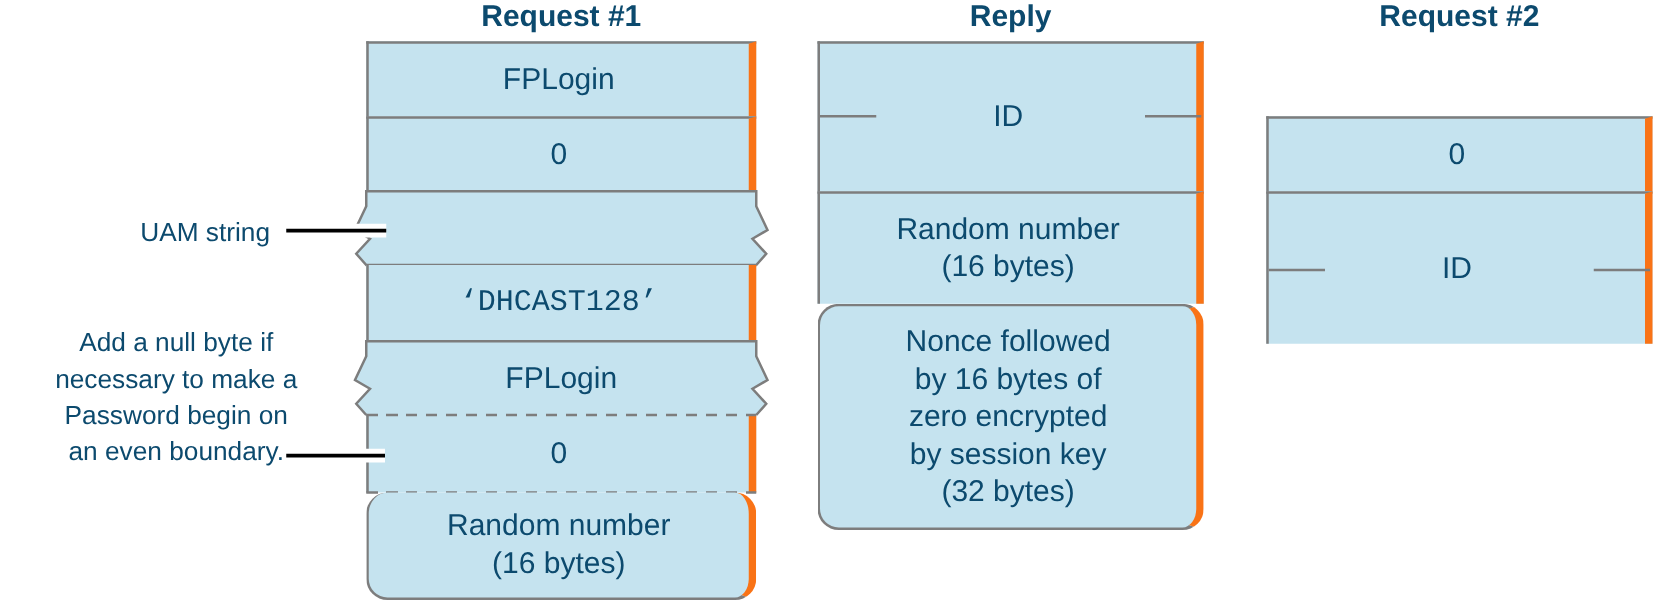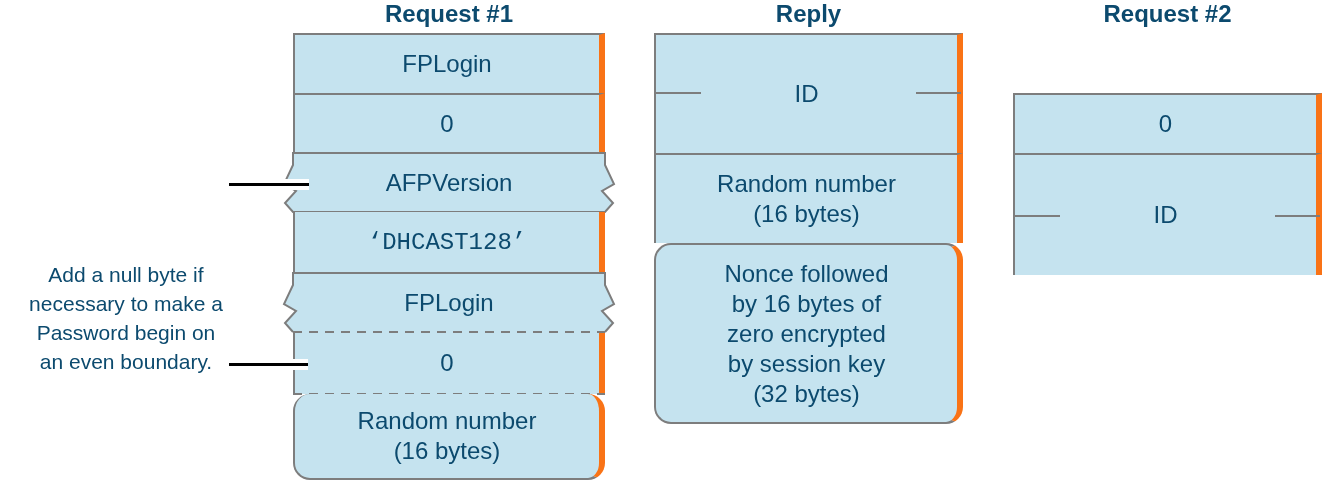--- a/index.html
+++ b/index.html
@@ -43,21 +43,20 @@
   <div class="col-title" style="left:293px;width:312px;">Request #1</div>
   <div class="col-title" style="left:654px;width:309px;">Reply</div>
   <div class="col-title" style="left:1013px;width:309px;">Request #2</div>
 
   <div class="cell bt bl br" style="left:293px;top:33px;width:312px;height:60px;">FPLogin</div>
   <div class="cell bt bl br" style="left:293px;top:93px;width:312px;height:60px;">0</div>
 
   <svg class="torn-svg" style="left:281px;top:151px;" width="336" height="63" viewBox="0 0 336 63">
     <polygon points="12,2 324,2 324,14 333,33 321,40 332,52 324,61 12,61 4,52 15,40 3,33 12,14" fill="#c5e3ef" stroke="#7d7d7d" stroke-width="2" stroke-linejoin="miter"></polygon>
   </svg>
-  <div class="cell torn-label" style="left:293px;top:153px;width:312px;height:59px;">AFPVersion</div>
 
   <div class="cell bl br" style="left:293px;top:212px;width:312px;height:61px;font-family:Liberation Mono, monospace;">‘DHCAST128’</div>
 
   <svg class="torn-svg" style="left:281px;top:271px;" width="336" height="63" viewBox="0 0 336 63">
     <polygon points="12,2 324,2 324,14 333,33 321,40 332,52 324,61 12,61 4,52 15,40 3,33 12,14" fill="#c5e3ef" stroke="none"></polygon>
     <path d="M12,61 L4,52 L15,40 L3,33 L12,14 L12,2 L324,2 L324,14 L333,33 L321,40 L332,52 L324,61" fill="none" stroke="#7d7d7d" stroke-width="2" stroke-linejoin="miter"></path>
   </svg>
   <div class="cell torn-label" style="left:293px;top:273px;width:312px;height:59px;">FPLogin</div>
 
   <div class="cell bl br" style="left:293px;top:332px;width:312px;height:62px;">0</div>
@@ -76,25 +75,26 @@
 by 16 bytes of
 zero encrypted
 by session key
 (32 bytes)</div>
 
   <div class="cell bt bl br" style="left:1013px;top:93px;width:309px;height:60px;">0</div>
   <div class="cell bt bl br" style="left:1013px;top:153px;width:309px;height:122px;">ID</div>
   <div class="tick" style="left:1015px;top:215px;"></div>
   <div class="tick" style="left:1275px;top:215px;"></div>
 
+  <div class="annot right" style="left:20px;top:172px;width:196px;height:25px;">UAM string</div>
   <div class="callout" style="left:229px;top:179px;width:80px;">
       <i></i>
     </div>
 
-  <div class="annot center" style="left:0px;top:260px;width:252px;">Add a null byte if
+  <div class="annot center" style="left:0px;top:260px;width:252px;padding-left:15px;">Add a null byte if
 necessary to make a
 Password begin on
 an even boundary.</div>
   <div class="callout" style="left:229px;top:359px;width:79px;">
       <i></i>
     </div>
 
 </div>
 
 </body></html>

